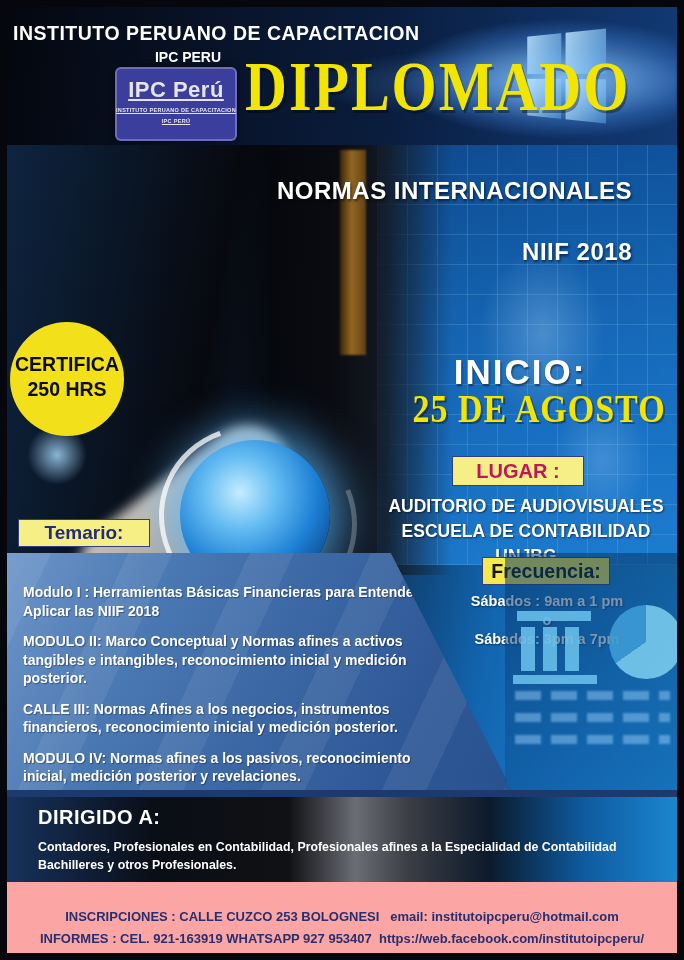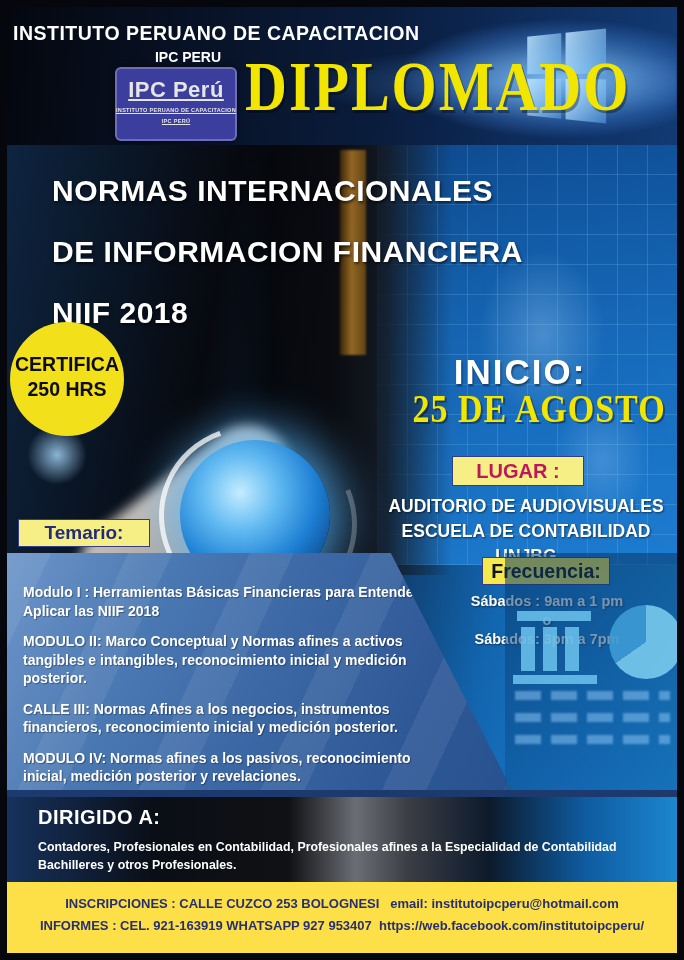--- a/index.html
+++ b/index.html
@@ -50,22 +50,22 @@
   .hand{ position:absolute; left:55px; top:330px; width:245px; height:85px; border-radius:60px;
     background:linear-gradient(180deg,#f3ebe2,#d9c9ba); transform:rotate(-38deg); filter:blur(6px); opacity:.8; }
   .globe{ position:absolute; left:173px; top:295px; width:150px; height:150px; border-radius:50%;
     background:radial-gradient(circle at 40% 35%, #c4ecff 0%, #63bbf2 28%, #1d7fd4 58%, #0a3d7e 88%);
     box-shadow:0 0 45px 12px rgba(90,185,255,.75); }
   .globe::before{ content:""; position:absolute; left:-22px; top:-14px; width:190px; height:178px; border-radius:50%;
     border:5px solid rgba(255,255,255,.75); border-top-color:transparent; border-right-color:rgba(255,255,255,.25);
     transform:rotate(24deg); }
   .flare{ position:absolute; border-radius:50%; background:radial-gradient(circle, rgba(170,220,255,.8), transparent 70%); }
 
-  .title{ position:absolute; left:45px; top:15px; width:580px; text-align:left; color:#fff;
-    font-weight:bold; font-size:30px; line-height:61px; text-shadow:1px 2px 3px rgba(0,0,0,.6); letter-spacing:.5px; }
+  .title{ position:absolute; left:45px; top:15px; width:580px; text-align:right; color:#fff;
+    font-weight:bold; font-size:24px; line-height:61px; text-shadow:1px 2px 3px rgba(0,0,0,.6); letter-spacing:.5px; }
 
   .badge{ position:absolute; left:3px; top:177px; width:114px; height:114px; border-radius:50%;
     background:#f2e11a; color:#0c0c0c; text-align:center; font-weight:bold; font-size:19.5px; line-height:25px; padding-top:30px; }
 
   .start-label{ position:absolute; left:433px; top:207px; width:160px; text-align:center; color:#fff;
     font-weight:bold; font-size:35px; letter-spacing:2px; text-shadow:1px 2px 2px rgba(0,0,0,.5); }
   .start-date{ position:absolute; left:388px; top:245px; width:288px; text-align:center; color:#f2e600;
     font-family:"Liberation Serif", serif; font-weight:900; font-size:34px; letter-spacing:1px;
     transform:scale(1,1.15); text-shadow:2px 2px 0 rgba(0,0,0,.35); }
 
@@ -103,22 +103,22 @@
 
   
   .audience{ position:absolute; left:0; top:783px; width:670px; height:92px; overflow:hidden;
     background:linear-gradient(90deg,#16325d 0%,#0a0e16 22%,#101114 42%,#6a6d74 52%,#3a3d44 60%,#0c1a2b 72%,#0e5a9e 86%,#1b86cf 100%); }
   .audience::before{ content:""; position:absolute; left:0; top:0; width:100%; height:7px; background:#1d3a6e; }
   .aud-label{ position:absolute; left:31px; top:16px; color:#fff; font-weight:bold; font-size:20px; letter-spacing:.5px; }
   .aud-text{ position:absolute; left:31px; top:48px; width:660px; color:#fff; font-weight:bold; font-size:13px;
     line-height:18px; transform:scale(.95,1); transform-origin:left top; }
 
   
-  .footer{ position:absolute; left:0; top:875px; width:670px; height:71px; background:#fde047;
-    text-align:center; padding-top:11px; }
+  .footer{ position:absolute; left:0; top:875px; width:670px; height:71px; background:#fca5a5;
+    text-align:center; padding-top:24px; }
   .footer div{ color:#272f6e; font-weight:bold; font-size:13px; line-height:22px; white-space:pre; }
 </style>
 </head>
 <body>
 
 <div class="poster">
   <div class="frame">
 
     <div class="header">
       <div class="beam"></div>
@@ -142,21 +142,20 @@
       <div class="bg-map"></div>
       <div class="silhouette"></div>
       <div class="wood"></div>
       <div class="hand"></div>
       <div class="globe"></div>
       <div class="flare" style="left:20px;top:280px;width:60px;height:60px;"></div>
       <div class="flare" style="left:330px;top:430px;width:46px;height:46px;"></div>
 
       <div class="title">
         <div>NORMAS INTERNACIONALES</div>
-        <div>DE INFORMACION FINANCIERA</div>
         <div>NIIF 2018</div>
       </div>
 
       <div class="badge">
         <div>CERTIFICA</div>
         <div>250 HRS</div>
       </div>
 
       <div class="start-label">INICIO:</div>
       <div class="start-date">25 DE AGOSTO</div>

